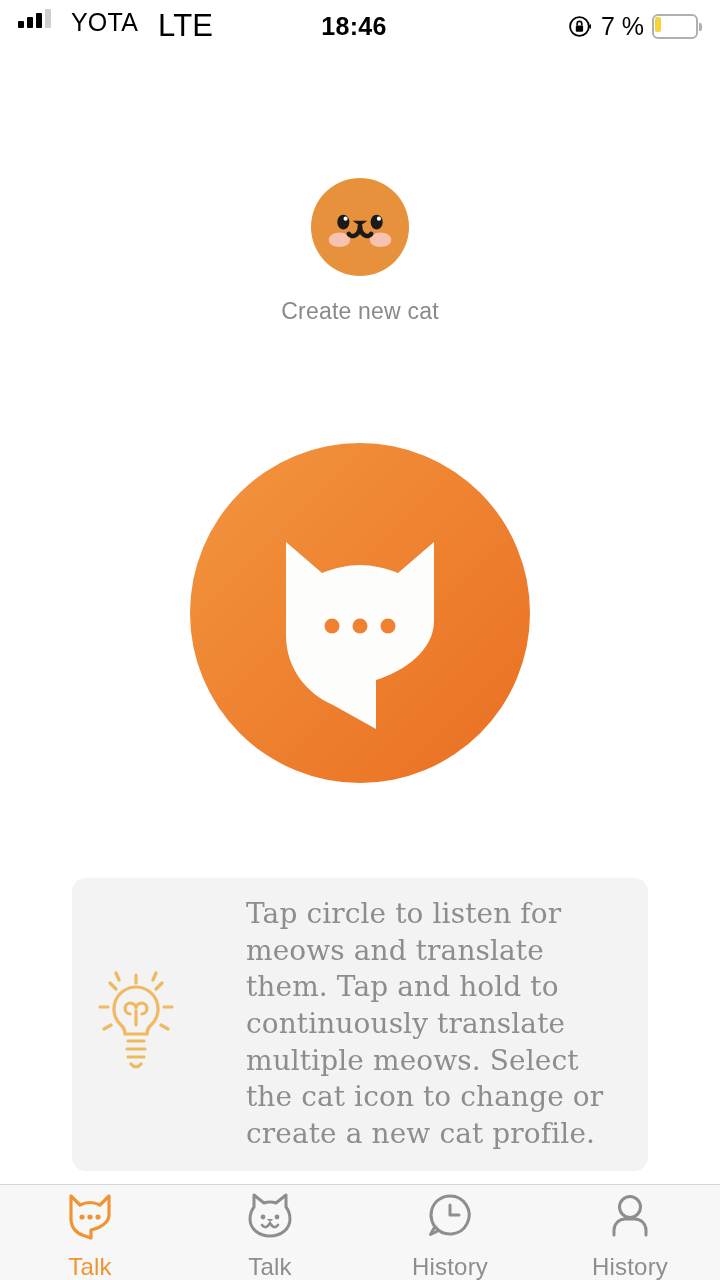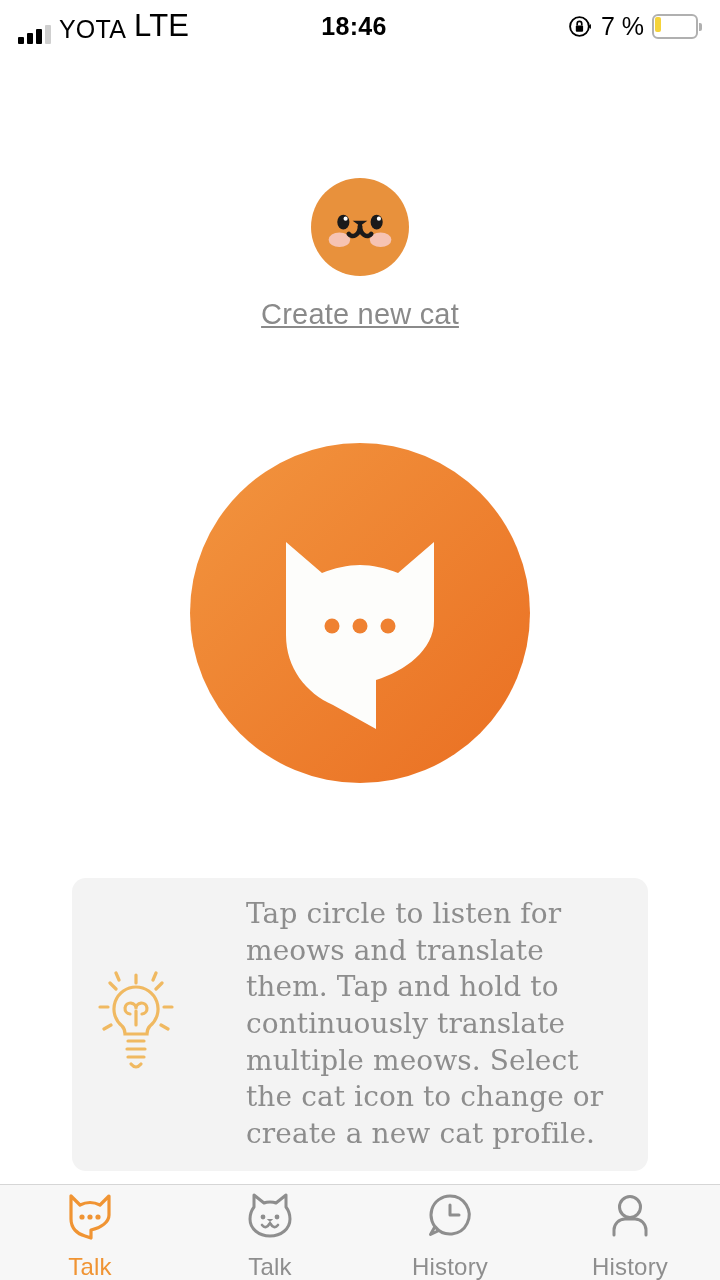--- a/index.html
+++ b/index.html
@@ -10,21 +10,21 @@
     position:relative;
     overflow:hidden;
   }
 
   
   .status-bar{
     position:absolute; top:0; left:0; width:720px; height:52px;
     display:flex; align-items:center; padding:0 18px;
     color:#000;
   }
-  .sb-left{ display:flex; align-items:flex-end; gap:8px; flex:1; }
+  .sb-left{ display:flex; align-items:flex-start; gap:20px; flex:1; }
   .signal{ display:flex; align-items:flex-end; gap:3px; height:20px; }
   .signal i{ display:block; width:6px; background:#000; border-radius:1px; }
   .signal i:nth-child(1){ height:7px; }
   .signal i:nth-child(2){ height:11px; }
   .signal i:nth-child(3){ height:15px; }
   .signal i:nth-child(4){ height:19px; background:#cfcfcf; }
   .carrier{ font-size:25px; letter-spacing:.2px; }
   .net{ font-size:31px; letter-spacing:.2px; }
   .sb-center{ position:absolute; left:0; right:12px; text-align:center; pointer-events:none; }
   .clock{ font-size:25px; font-weight:bold; letter-spacing:.3px; }
@@ -45,21 +45,21 @@
     background:#b0b0b0; border-radius:0 2px 2px 0;
   }
 
   
   .create-cat{
     position:absolute; top:178px; left:0; width:720px;
     display:flex; flex-direction:column; align-items:center;
   }
   .cat-avatar{ width:98px; height:98px; }
   .create-label{
-    margin-top:22px; font-size:29px; color:#8a8a8a; letter-spacing:.2px;text-decoration:underline;
+    margin-top:22px; font-size:23px; color:#8a8a8a; letter-spacing:.2px;
   }
 
   
   .listen-wrap{
     position:absolute; top:443px; left:50%; transform:translateX(-50%);
     width:340px; height:340px;
   }
   .listen-btn{ width:340px; height:340px; display:block; }
 
   

